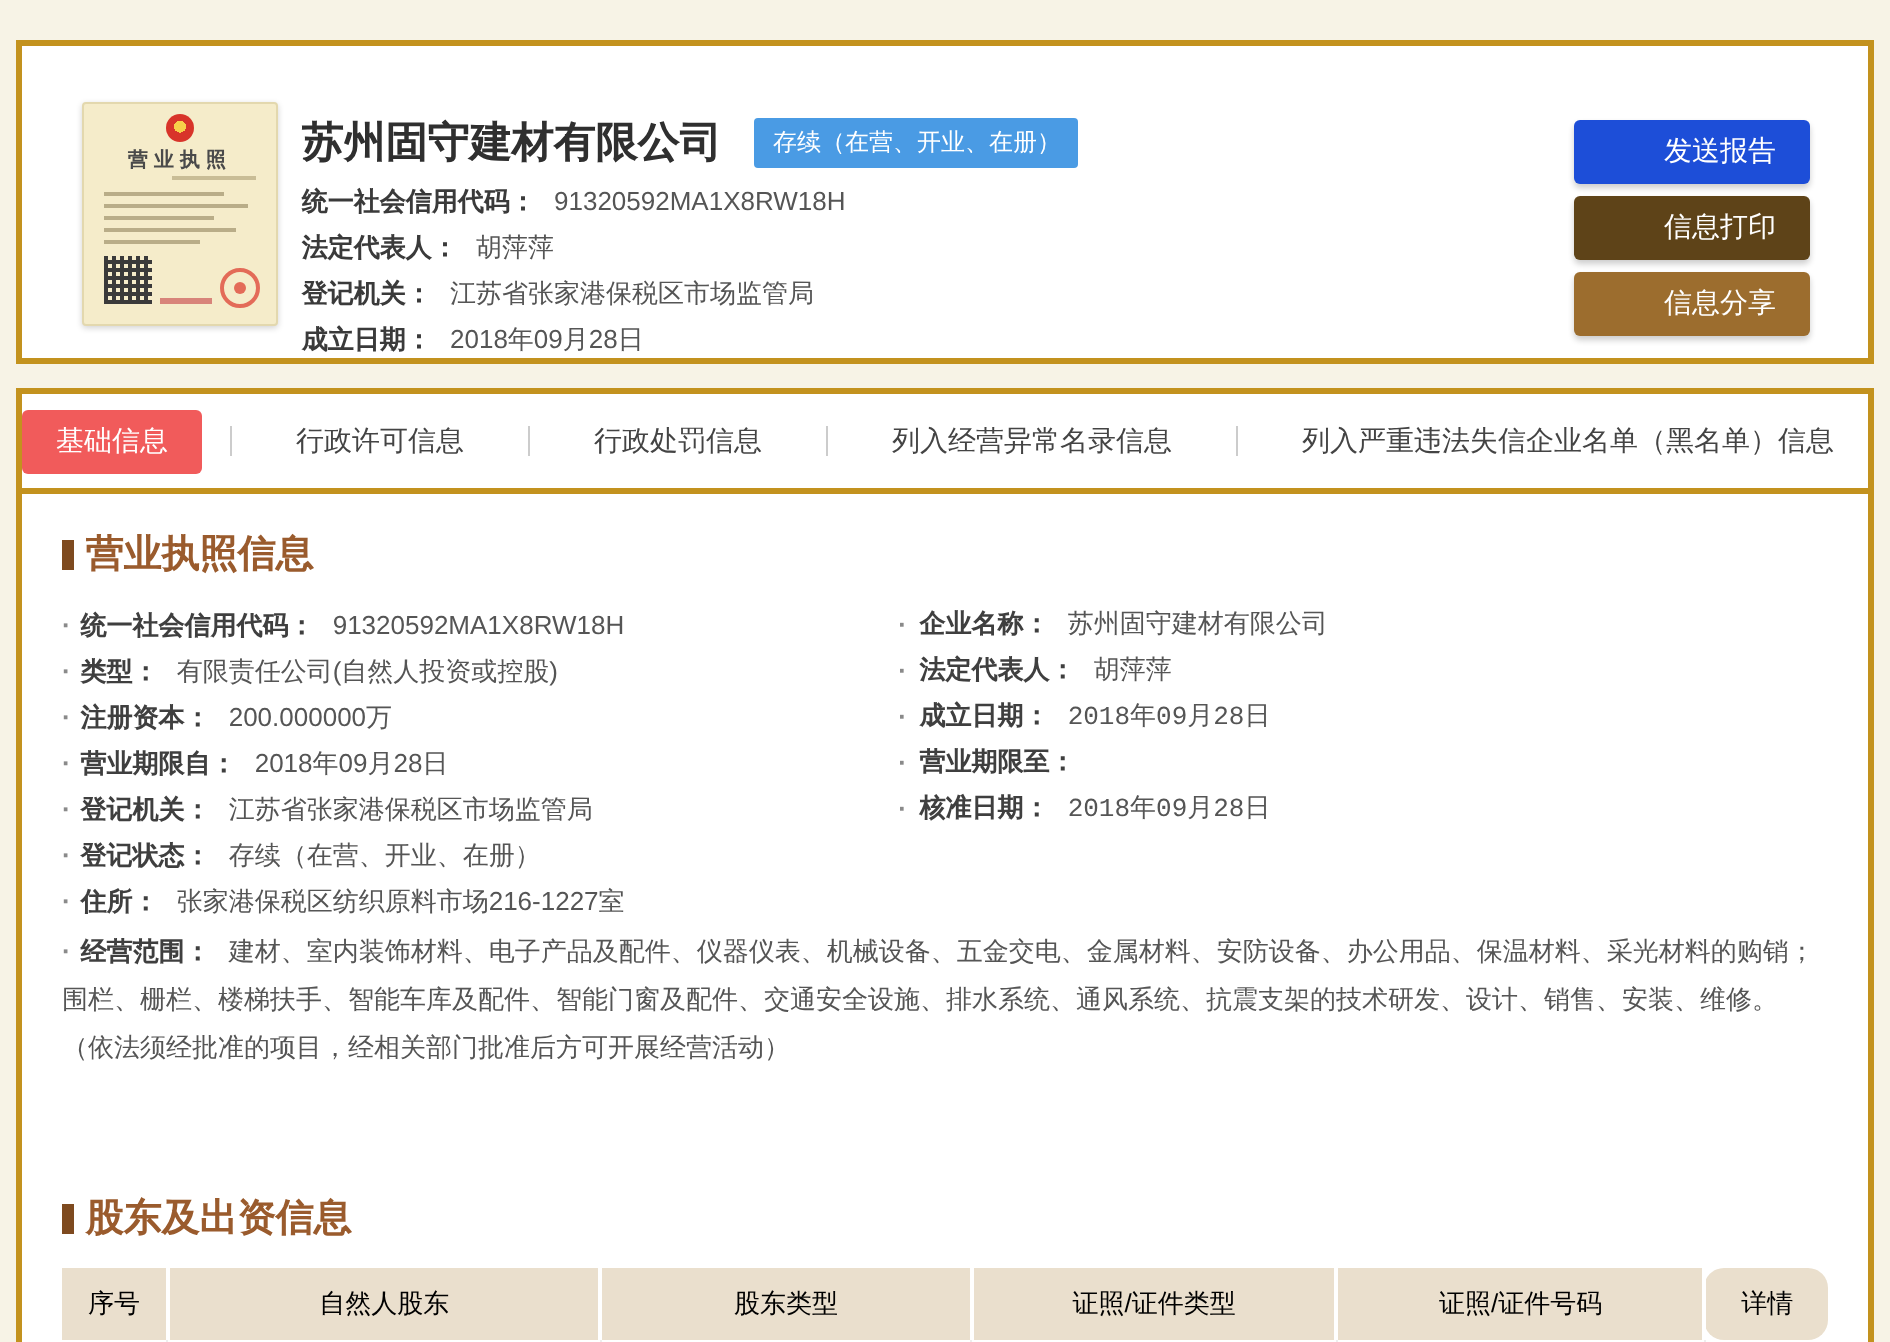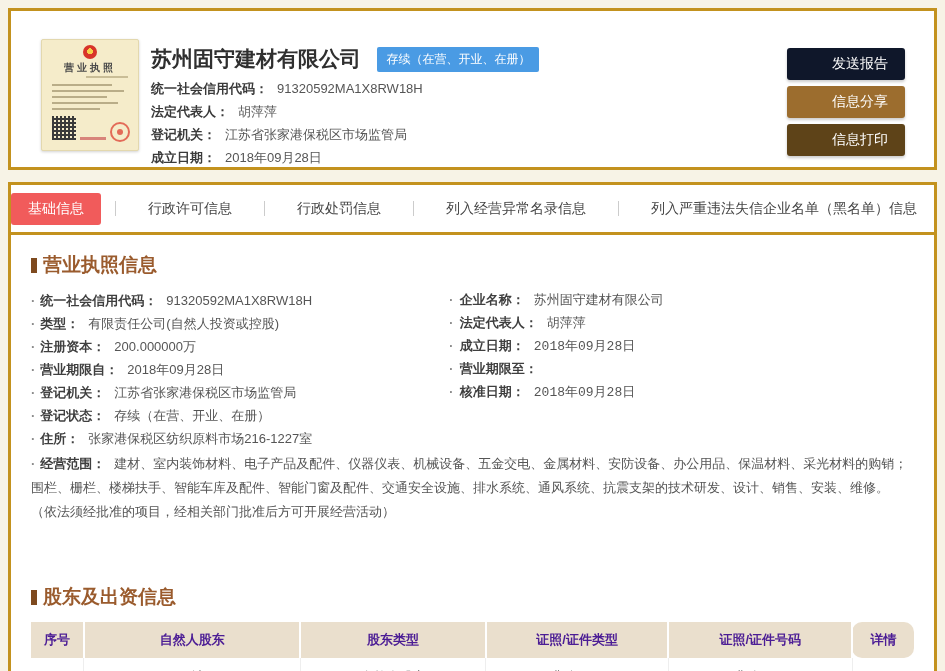--- a/index.html
+++ b/index.html
@@ -3,21 +3,21 @@
 <meta charset="utf-8">
 <style>
   * { margin:0; padding:0; box-sizing:border-box; }
   html,body { width:945px; height:671px; overflow:hidden; }
   body {
     position:relative;
     background:#f7f3e6;
     font-family:"Liberation Sans","DejaVu Sans",sans-serif;
     color:#555;
   }
-  .box { position:absolute; background:#fff; border:3px solid #c3921e; }
+  .box { position:absolute; background:#fff; border:3px solid #c3921e;margin-top:12px; }
 
   
   #header-box { left:8px; top:8px; width:929px; height:162px; }
 
   .license-thumb {
     position:absolute; left:30px; top:28px; width:98px; height:112px;
     background:#f5ecca; border:1px solid #e3d8ae; border-radius:2px;
     box-shadow:0 1px 3px rgba(0,0,0,.18);
   }
   .lic-emblem { position:absolute; left:41px; top:5px; width:14px; height:14px;
@@ -40,21 +40,21 @@
   .company-name { display:inline-block; font-size:21px; font-weight:bold; color:#2f2f2f; vertical-align:middle; }
   .status-badge { display:inline-block; vertical-align:middle; margin-left:12px;
     background:#4a9be4; color:#fff; font-size:12px; padding:4px 9px; border-radius:2px; }
   .h-field { margin-top:9px; font-size:13px; color:#555; line-height:14px; }
   .h-field b { color:#3a3a3a; margin-right:9px; }
 
   .header-buttons { position:absolute; right:29px; top:37px; display:flex; flex-direction:column; gap:6px; }
   .hbtn { width:118px; height:32px; border:none; border-radius:3px; color:#fff; font-size:14px;
     font-family:inherit; text-align:right; padding-right:17px; cursor:pointer;
     box-shadow:0 2px 3px rgba(0,0,0,.2); }
-  .hbtn.send  { background:#0f172a; }
+  .hbtn.send  { background:#1d4ed8; }
   .hbtn.share { background:#9c6d2e; }
   .hbtn.print { background:#5e4318; }
 
   
   #main-box { left:8px; top:182px; width:929px; height:560px; }
 
   .tab-row { height:50px; display:flex; align-items:center; 
     border-bottom:3px solid #c3921e; }
   .tab { font-size:14px; color:#444; padding:0 32px; cursor:pointer; white-space:nowrap; }
   .tab.active { background:#f15b5b; color:#fff; padding:7px 17px; border-radius:3px; margin-right:14px; }
@@ -68,21 +68,21 @@
   .detail-cols { display:flex; margin-top:13px; }
   .col-left { width:416px; flex:none; }
   .col-right { flex:1;font-family:Liberation Mono, monospace; }
   .detail-item { font-size:13px; color:#555; line-height:20px; margin-bottom:3px; }
   .detail-item::before { content:"·"; color:#8a8a8a; margin-right:5px; font-weight:bold; }
   .detail-item b { color:#3f3f3f; margin-right:9px; }
   .detail-item.scope { line-height:24px; }
 
   .shareholder { margin-top:60px; }
   table { width:100%; border-collapse:collapse; margin-top:12px; table-layout:fixed; }
-  th { background:#eadfcd; color:#4c1d95; font-size:13px; font-weight:bold; height:36px;
+  th { background:#eadfcd; color:#000000; font-size:13px; font-weight:normal; height:36px;
     border-right:2px solid #fff; text-align:center; }
   th:last-child { border-right:none;border-radius:10px; }
   td { height:38px; font-size:13px; color:#555; text-align:center;
     border-right:1px solid #eee; border-bottom:1px solid #f2f2f2; background:#fff; }
   td:last-child { border-right:none; }
 </style>
 </head>
 <body>
 
 <div class="box" id="header-box">
@@ -114,22 +114,22 @@
     <div class="h-field">
       <b>登记机关：</b><span>江苏省张家港保税区市场监管局</span>
     </div>
     <div class="h-field">
       <b>成立日期：</b><span>2018年09月28日</span>
     </div>
   </div>
 
   <div class="header-buttons">
     <button class="hbtn send">发送报告</button>
+    <button class="hbtn print">信息打印</button>
     <button class="hbtn share">信息分享</button>
-    <button class="hbtn print">信息打印</button>
   </div>
 </div>
 
 <div class="box" id="main-box">
 
   <div class="tab-row">
     <div class="tab active">基础信息</div>
     <span class="tab-sep"></span>
     <div class="tab">行政许可信息</div>
     <span class="tab-sep"></span>

